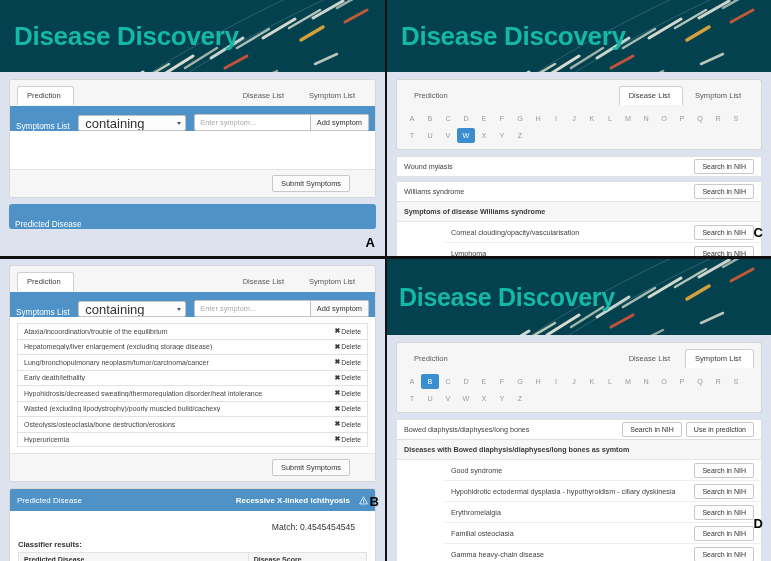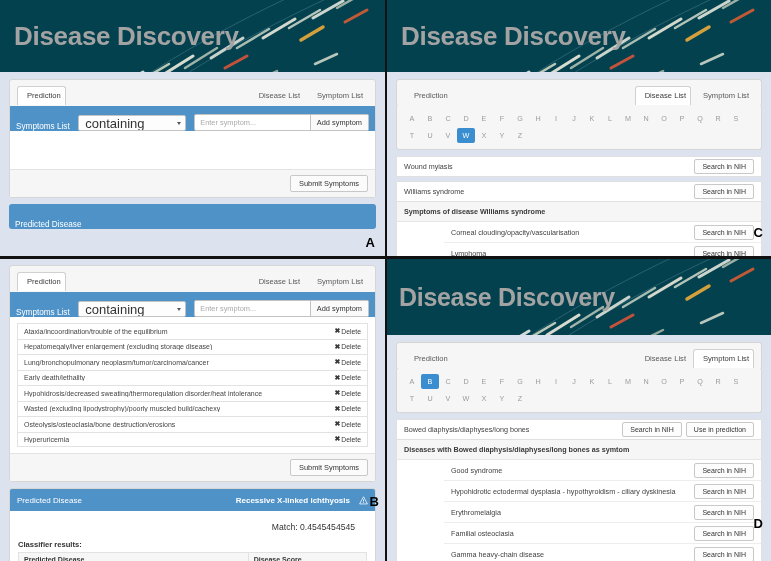--- a/index.html
+++ b/index.html
@@ -41,21 +41,21 @@
     overflow: hidden;
   }
   .banner.h-a { height: 72px; }
   .banner.h-c { height: 72px; }
   .banner.h-d { height: 76px; }
   .banner-title {
     position: absolute;
     left: 14px;
     top: 50%;
     transform: translateY(-50%);
-    color: #a3a3a3;
+    color: #14b8a6;
     font-size: 26px;
     font-weight: bold;
     letter-spacing: -0.3px;
     z-index: 5;
     white-space: nowrap;
   }
   .banner.h-d .banner-title { font-size: 25px; left: 12px; }
   .dna {
     position: absolute;
     right: -10px; top: -28px;
@@ -81,21 +81,21 @@
   .tabbar {
     display: flex;
     align-items: center;
     justify-content: space-between;
     padding: 5px 7px 0 7px;
     height: 26px;
   }
   .tab {
     font-size: 7.6px;
     color: #5a5a5a;
-    padding: 4px 4px 5px 9px;
+    padding: 4px 12px 5px 9px;
     border-radius: 3px 3px 0 0;
     border: 1px solid transparent;
     border-bottom: none;
     background: transparent;
     cursor: pointer;
     white-space: nowrap;
   }
   .tab.active {
     background: #ffffff;
     border-color: #d0d0d0;
@@ -202,21 +202,21 @@
     align-items: center;
     gap: 1px;
     flex: 0 0 auto;
     padding-left: 6px;
   }
   .del-x { font-weight: bold; font-size: 7px; }
 
   .card-foot {
     background: #f6f6f6;
     border-top: 1px solid #e3e3e3;
-    padding: 5px 7px;
+    padding: 5px 25px;
     display: flex;
     justify-content: flex-end;
   }
   .btn-light {
     background: #fbfbfb;
     border: 1px solid #c8c8c8;
     border-radius: 2px;
     font-size: 7.4px;
     font-family: "Liberation Sans", sans-serif;
     color: #333;

